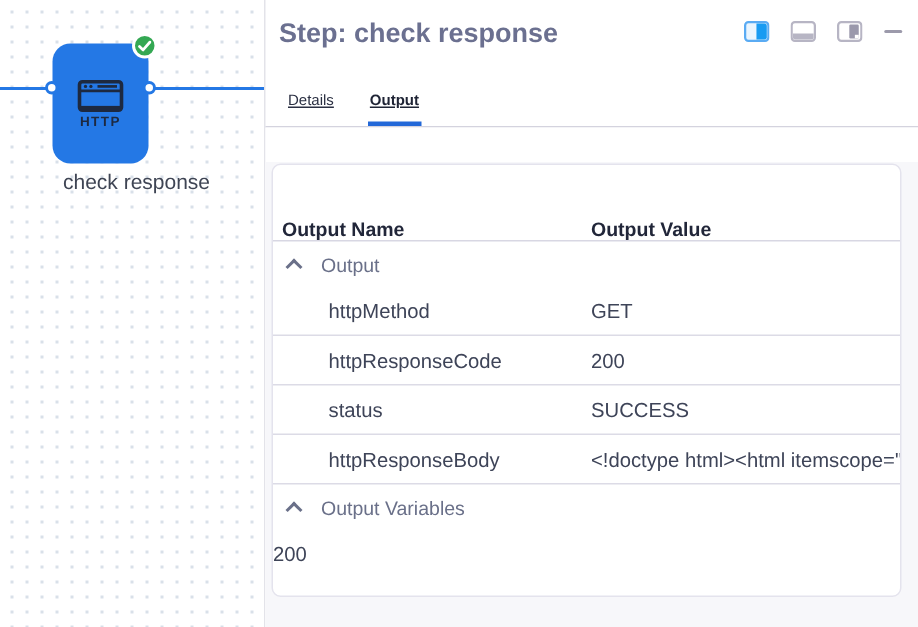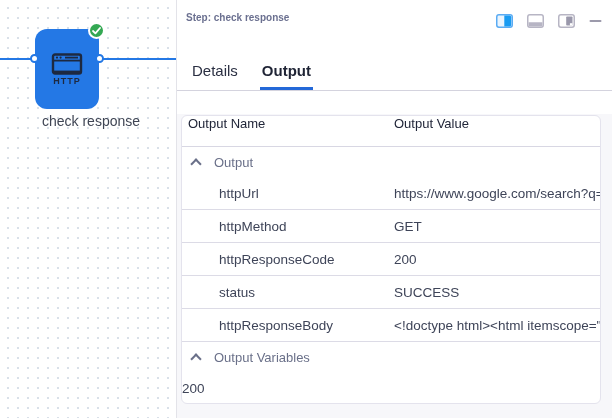--- a/index.html
+++ b/index.html
@@ -26,36 +26,36 @@
   .port-left { left:-5px; }
   .port-right { right:-5px; }
   .node-label { position:absolute; left:28px; top:113px; width:126px;
     text-align:center; font-size:14px; color:#3f4554; white-space:nowrap; }
 
   
   .panel { flex:1; height:418px; background:#fff; border-left:1px solid #e3e3e9;
     display:flex; flex-direction:column; }
   .panel-header { height:38px; padding:12px 8px 0 9px; display:flex;
     justify-content:space-between; align-items:flex-start; }
-  .panel-title { font-size:10px; font-weight:600; color:#6b7090; }
+  .panel-title { font-size:18px; font-weight:600; color:#6b7090; }
   .panel-actions { display:flex; align-items:center; gap:14px; padding-top:2px; margin-right:2px; }
   .panel-actions .act { display:flex; align-items:center; cursor:pointer; }
 
   .tabs { display:flex; gap:20px; margin-top:6px; padding-left:13px;
     border-bottom:1px solid #d4d3de; }
-  .tab { padding:18px 2px 11px; font-size:15px; color:#2a2f42; cursor:pointer; }
+  .tab { padding:18px 2px 11px; font-size:10px; color:#2a2f42; cursor:pointer;text-decoration:underline; }
   .tab.active { font-weight:700; color:#1f2435; box-shadow:inset 0 -3px 0 #2368d8; }
 
   .content { position:relative; flex:1; background:#fff; }
   .gray-bg { position:absolute; left:0; right:0; top:23px; bottom:0; background:#f7f7fa; }
   .table-card { position:absolute; left:4px; top:24px; width:420px; height:289px;
     background:#fff; border:1px solid #e4e3ed; border-radius:6px; overflow:hidden; }
 
-  .t-header { display:flex; align-items:flex-start; height:31px;
-    border-bottom:1px solid #d8d7e3; font-size:13px; font-weight:400; color:#212639; }
+  .t-header { display:flex; align-items:flex-end; height:31px;
+    border-bottom:1px solid #d8d7e3; font-size:13px; font-weight:700; color:#212639;margin-top:20px; }
   .t-col-name { width:212px; padding-left:6px; }
   .t-col-value { flex:1; }
 
   .trow { display:flex; align-items:center; font-size:13.5px; color:#3e4458; }
   .trow.group { height:30px; padding-left:9px; gap:13px; color:#6a7089; font-size:13px; cursor:pointer; }
   .trow.item { height:33px; }
   .trow.item.divider { border-bottom:1px solid #dcdbe6; }
   .rname { width:212px; padding-left:37px; white-space:nowrap; overflow:hidden; }
   .rval { flex:1; white-space:nowrap; overflow:hidden; padding-right:2px; }
   .chev { position:relative; width:10px; height:10px; flex:0 0 10px; }
@@ -137,24 +137,20 @@
         <div class="t-header">
           <div class="t-col-name">Output Name</div>
           <div class="t-col-value">Output Value</div>
         </div>
         <div>
             <div class="trow group">
               <span class="chev"></span>
               <span>Output</span>
             </div>
             <div class="trow item divider">
-              <span class="rname">httpUrl</span>
-              <span class="rval">https://www.google.com/search?q=</span>
-            </div>
-            <div class="trow item divider">
               <span class="rname">httpMethod</span>
               <span class="rval">GET</span>
             </div>
             <div class="trow item divider">
               <span class="rname">httpResponseCode</span>
               <span class="rval">200</span>
             </div>
             <div class="trow item divider">
               <span class="rname">status</span>
               <span class="rval">SUCCESS</span>

